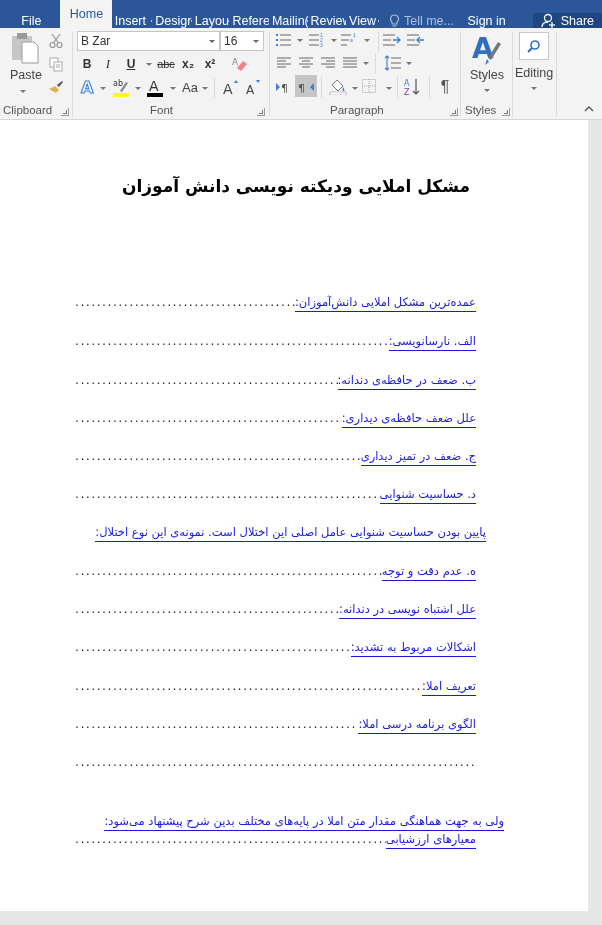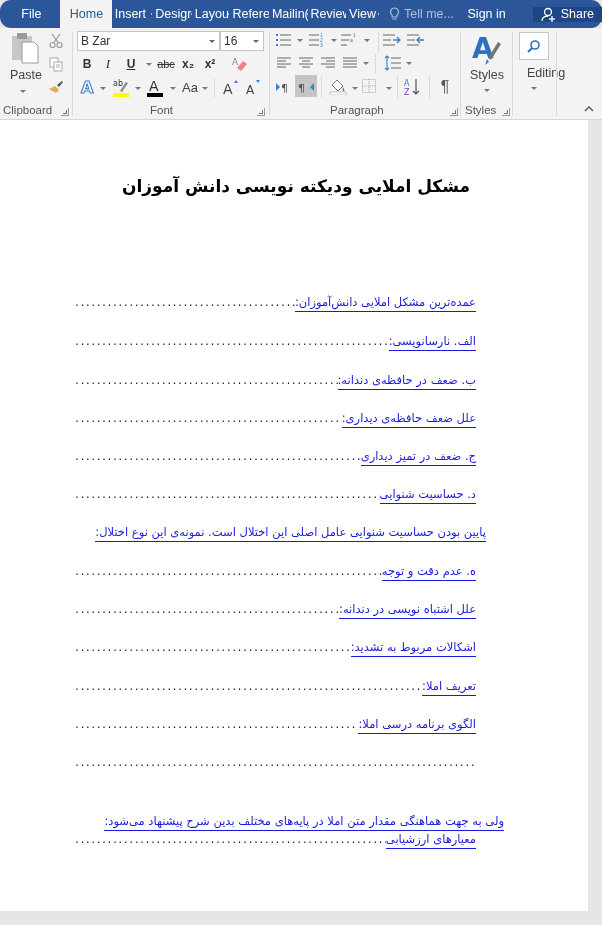--- a/index.html
+++ b/index.html
@@ -1,20 +1,20 @@
 <!DOCTYPE html>
 <html><head>
 <meta charset="utf-8">
 <style>
   * { box-sizing: border-box; margin: 0; padding: 0; }
   html, body { width: 602px; height: 925px; overflow: hidden; background: #e6e6e6; }
   body { font-family: "Liberation Sans", "DejaVu Sans", sans-serif; font-size: 12px; color: #444; position: relative; }
 
   
-  .tabbar { position: absolute; left: 0; top: 0; width: 602px; height: 28px; background: #2b579a; display: flex; align-items: center; border-radius: 11px; }
+  .tabbar { position: absolute; left: 0; top: 0; width: 602px; height: 28px; background: #2b579a; display: flex; align-items: flex-end; }
   .tab { color: #fff; font-size: 12.5px; display: flex; align-items: center; padding: 0 3px; position: relative; white-space: nowrap; overflow: hidden; cursor: default; }
   .tab.file { width: 62px; justify-content: center; padding-left: 6px; }
   .tab.active { background: #f3f3f3; color: #2b579a; height: 28px; padding: 0 10px; }
   .tab.sep::after { content: ""; position: absolute; right: 0; top: 6px; bottom: 6px; width: 1px; background: #a9bfdd; }
   .tab.t-insert { width: 42px; }
   .tab.t-design { width: 41px; }
   .tab.t-layout { width: 39px; }
   .tab.t-refs { width: 41px; }
   .tab.t-mail { width: 40px; }
   .tab.t-review { width: 40px; }
@@ -355,21 +355,21 @@
   <span class="group-label" style="left:465px;">Styles</span>
   <span class="launcher" style="left:502px;"></span>
   <div class="vsep" style="left:512px;"></div>
 
   <div class="icon" style="left:519px; top:4px; width:30px; height:28px; background:#fff; border:1px solid #c8c8c8;">
     <svg width="14" height="14" viewBox="0 0 14 14">
         <circle cx="8" cy="6" r="4" fill="none" stroke="#2f6fc0" stroke-width="1.6"></circle>
         <line x1="5" y1="9" x2="1" y2="13" stroke="#2f6fc0" stroke-width="2"></line>
       </svg>
   </div>
-  <span class="btn-label" style="left:515px; top:38px;margin-left:12px;">Editing</span>
+  <span class="btn-label" style="left:515px; top:38px;">Editing</span>
   <span class="dd" style="left:531px; top:59px;"></span>
   <div class="vsep" style="left:556px;"></div>
   <div class="icon" style="left:582px; top:76px; width:14px; height:10px;">
     <svg width="10" height="6" viewBox="0 0 10 6">
         <path d="M1 5l4-4 4 4" fill="none" stroke="#555" stroke-width="1.4"></path>
       </svg>
   </div>
 </div>
 
 <div class="docarea">

